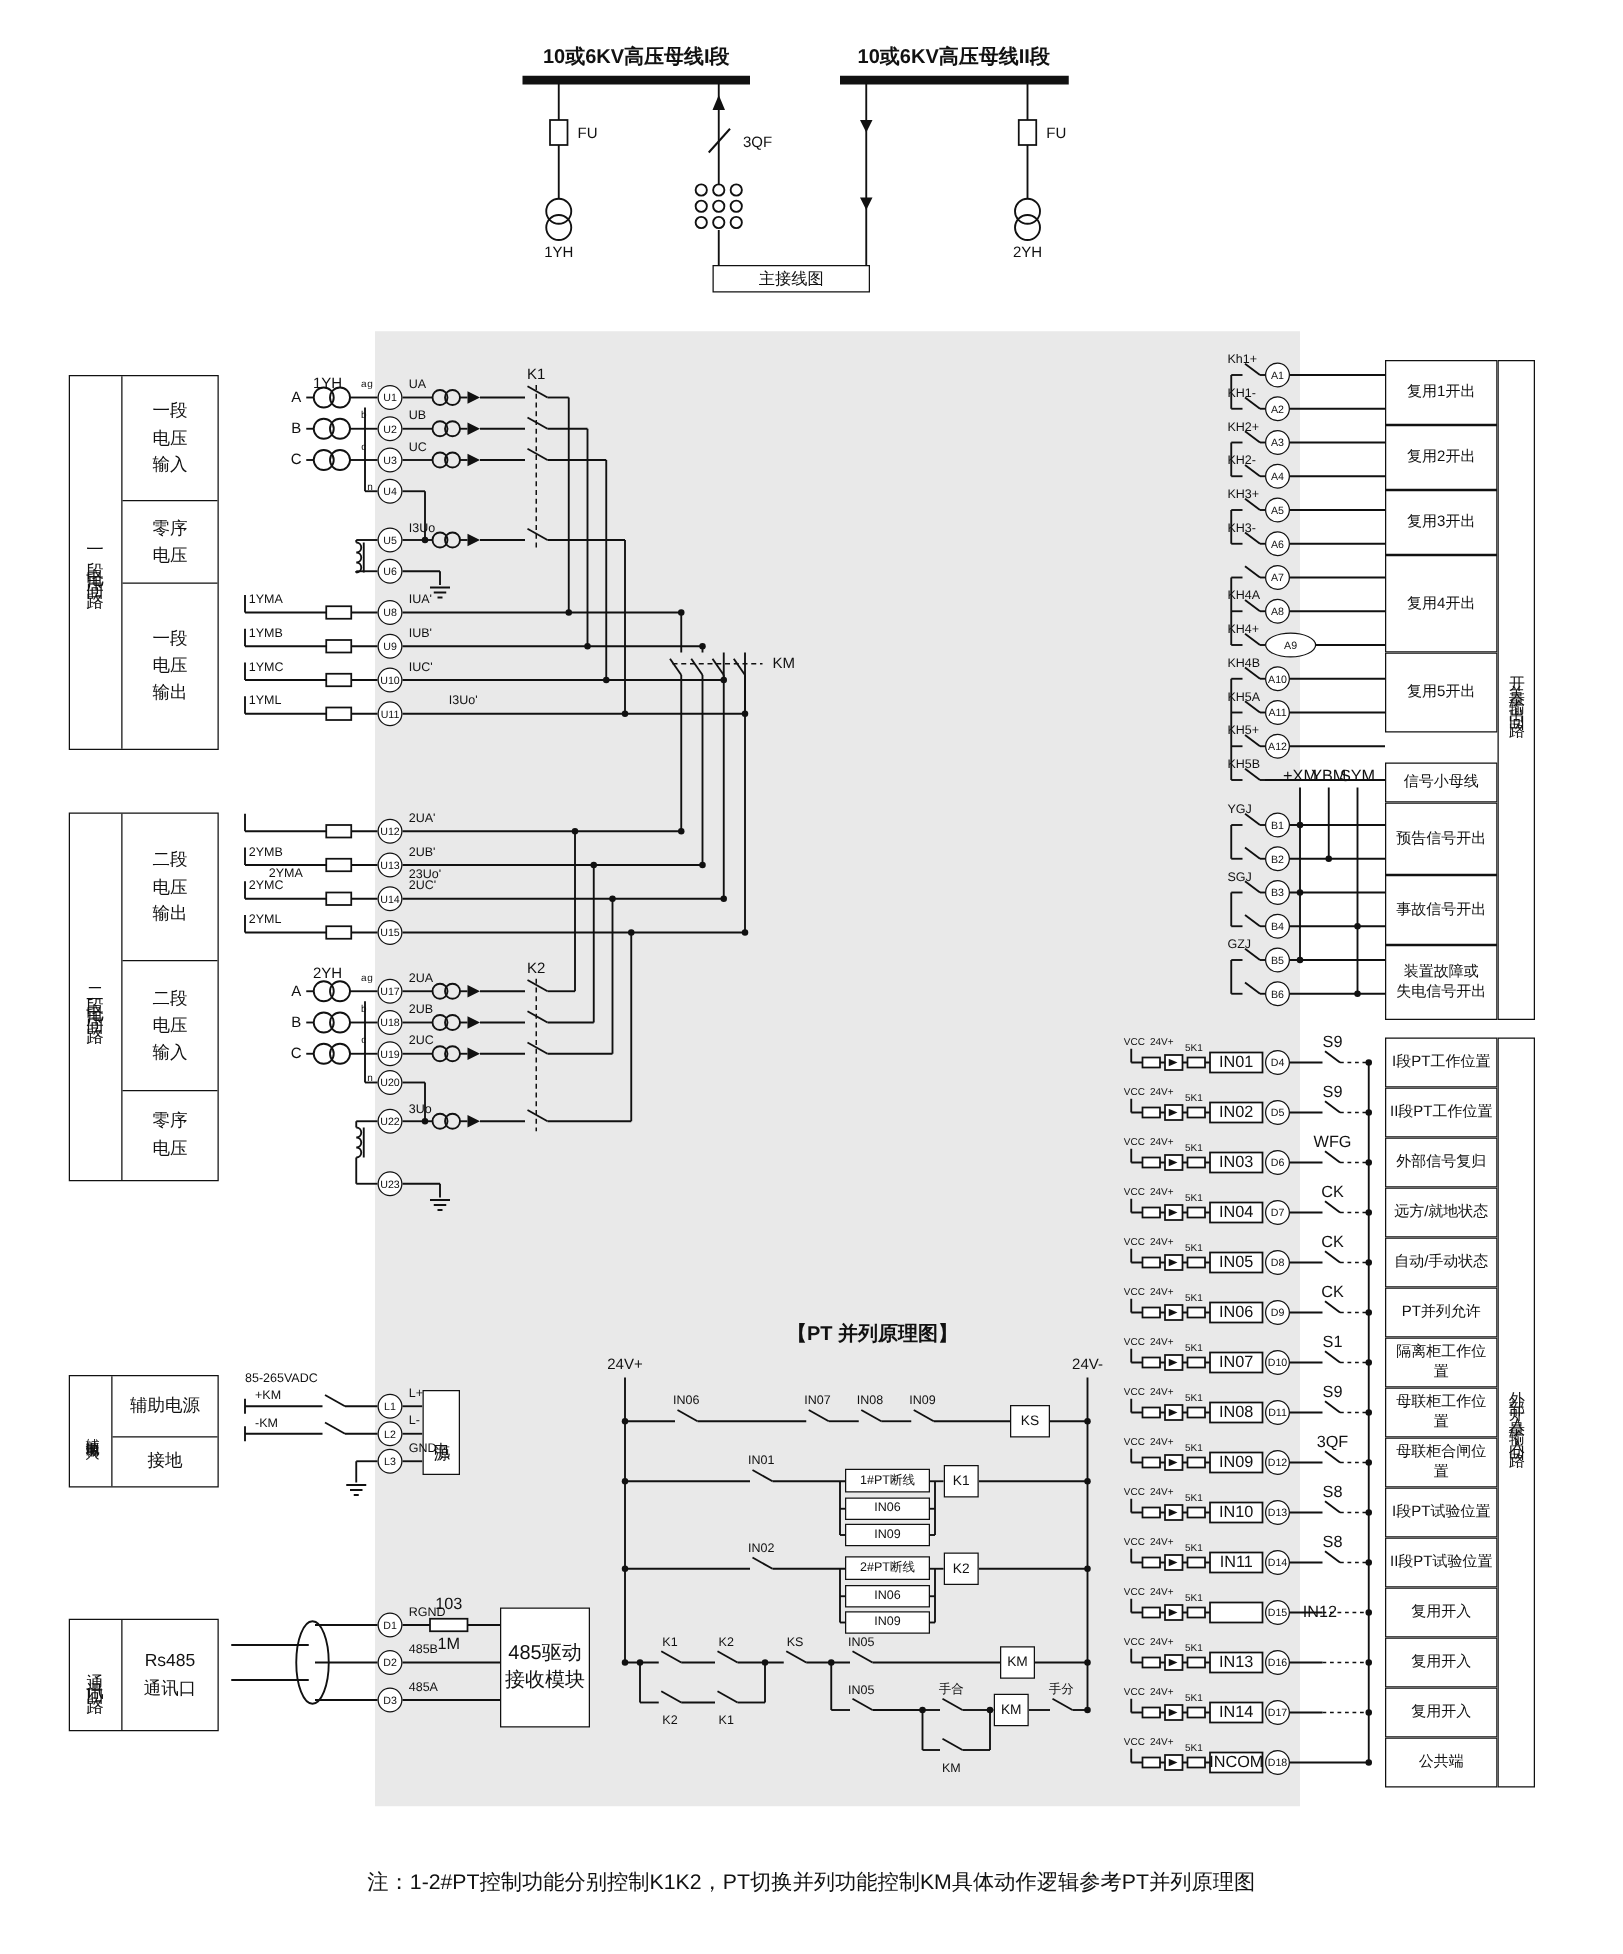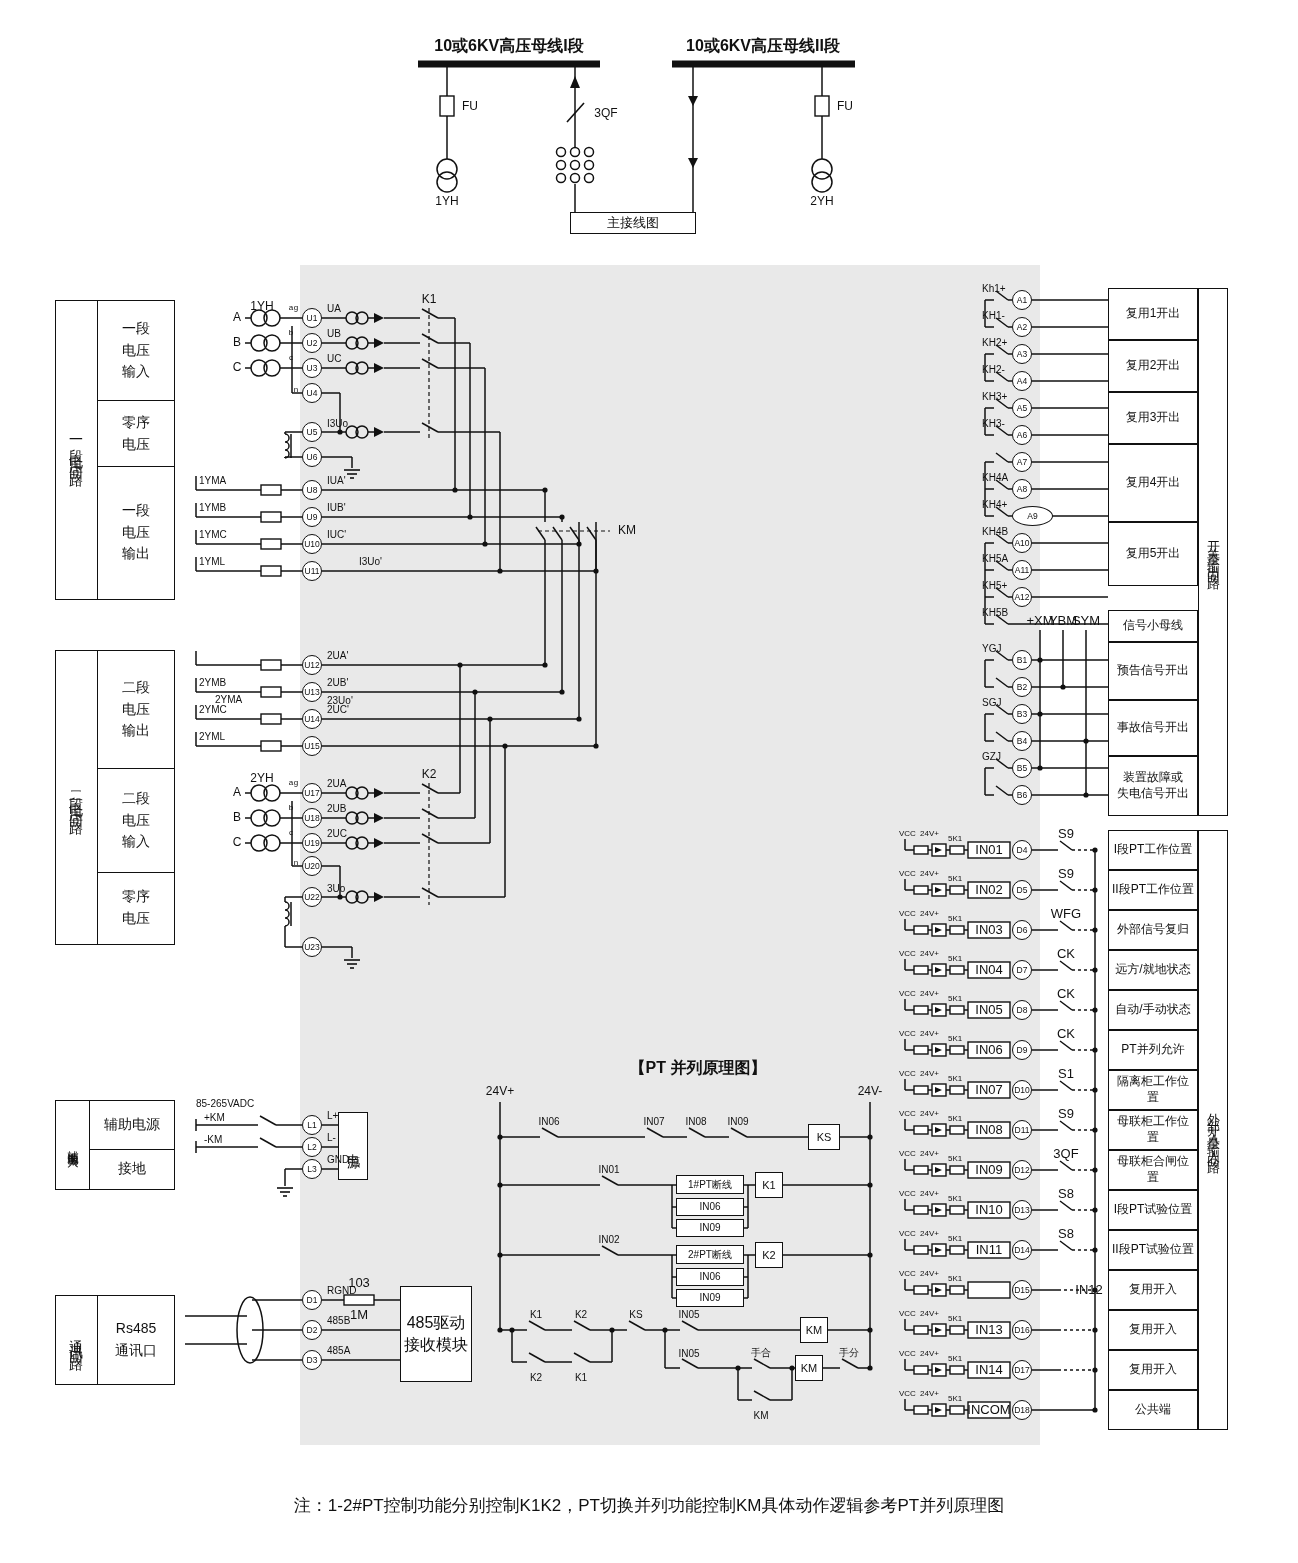--- a/index.html
+++ b/index.html
@@ -906,21 +906,21 @@
     <div class="lb-l s8" style="left: 899px; top: 1234px;">VCC</div>
     <div class="lb-l s8" style="left: 920px; top: 1234px;">24V+</div>
     <div class="lb-l s8" style="left: 948px; top: 1239px;">5K1</div>
     <div class="lb s9" style="left: 989px; top: 1250px;">IN11</div>
     <div class="term" style="left: 1012px; top: 1240px; height: 20px; width: 20px;">D14</div>
     <div class="lb s9" style="left: 1066px; top: 1234px;">S8</div>
     <div class="obox" style="left: 1108px; top: 1230px; width: 90px; height: 40px;">II段PT试验位置</div>
     <div class="lb-l s8" style="left: 899px; top: 1274px;">VCC</div>
     <div class="lb-l s8" style="left: 920px; top: 1274px;">24V+</div>
     <div class="lb-l s8" style="left: 948px; top: 1279px;">5K1</div>
-    <div class="lb s9" style="left: 1044px; top: 1290px; margin-left: 45px;">IN12</div>
+    <div class="lb s9" style="left: 1011px; top: 1290px; margin-left: 45px;">IN12</div>
     <div class="term" style="left: 1012px; top: 1280px; height: 20px; width: 20px;">D15</div>
     <div class="obox" style="left: 1108px; top: 1270px; width: 90px; height: 40px;">复用开入</div>
     <div class="lb-l s8" style="left: 899px; top: 1314px;">VCC</div>
     <div class="lb-l s8" style="left: 920px; top: 1314px;">24V+</div>
     <div class="lb-l s8" style="left: 948px; top: 1319px;">5K1</div>
     <div class="lb s9" style="left: 989px; top: 1330px;">IN13</div>
     <div class="term" style="left: 1012px; top: 1320px; height: 20px; width: 20px;">D16</div>
     <div class="obox" style="left: 1108px; top: 1310px; width: 90px; height: 40px;">复用开入</div>
     <div class="lb-l s8" style="left: 899px; top: 1354px;">VCC</div>
     <div class="lb-l s8" style="left: 920px; top: 1354px;">24V+</div>

